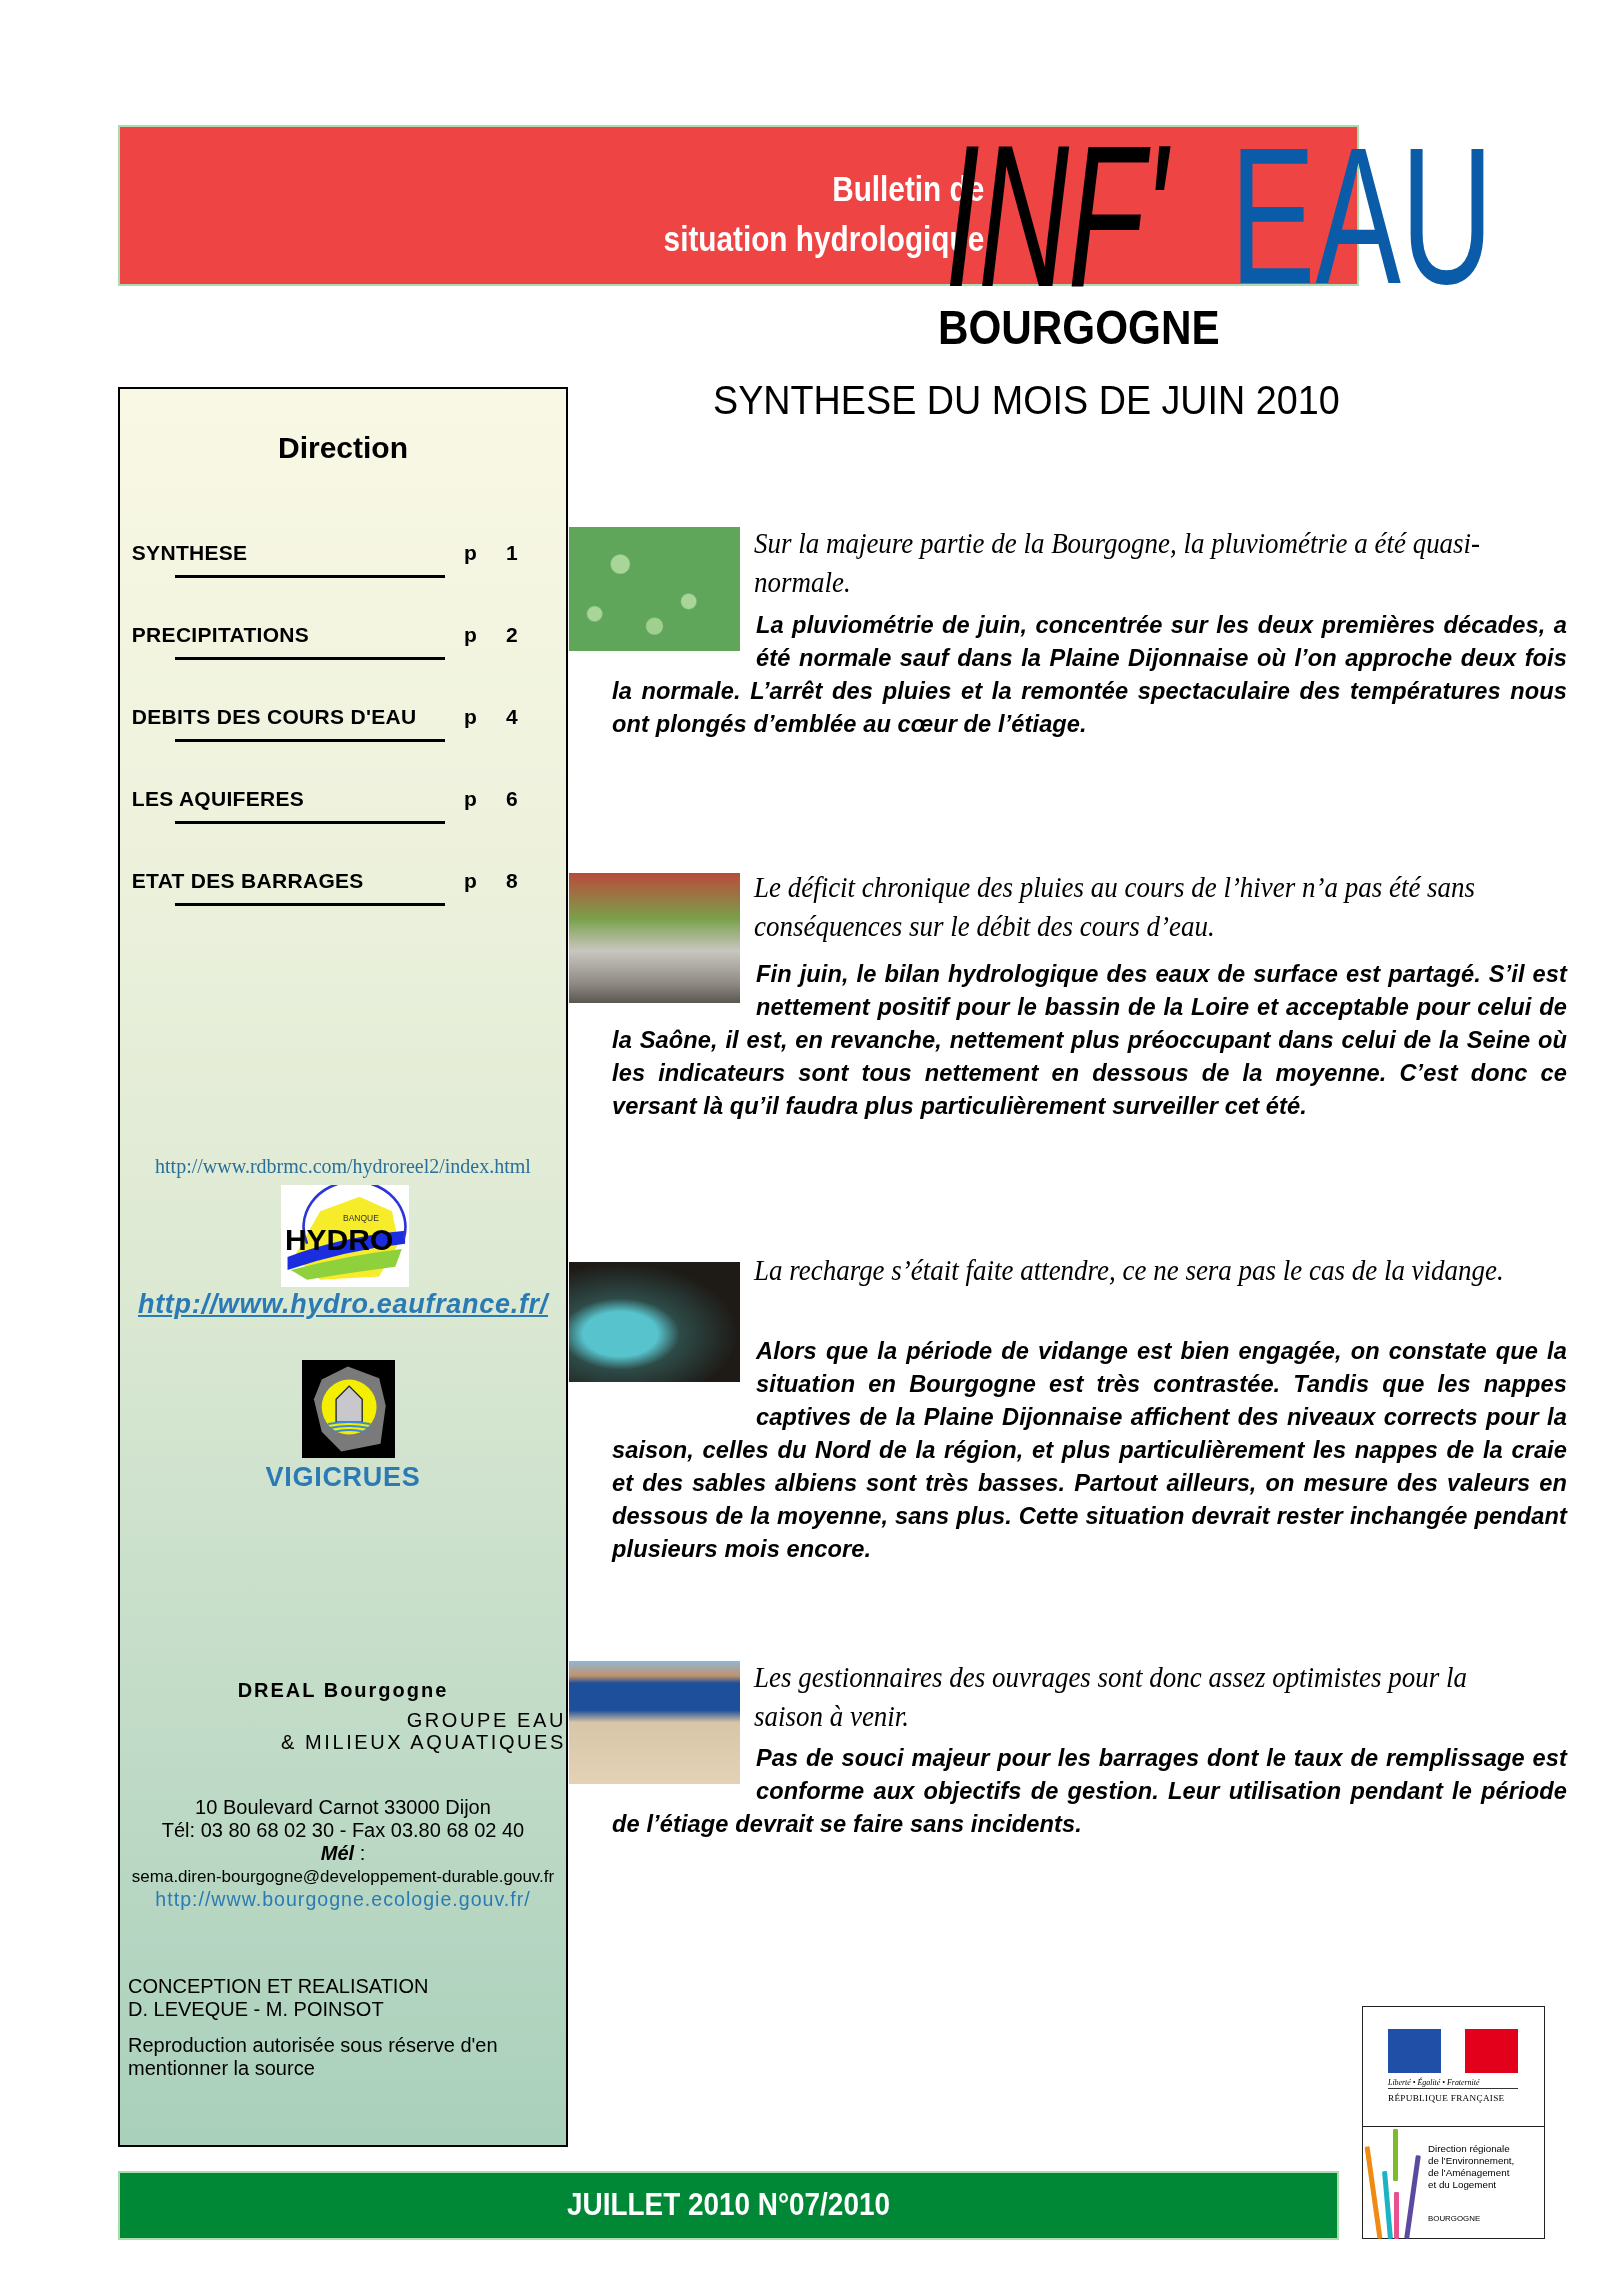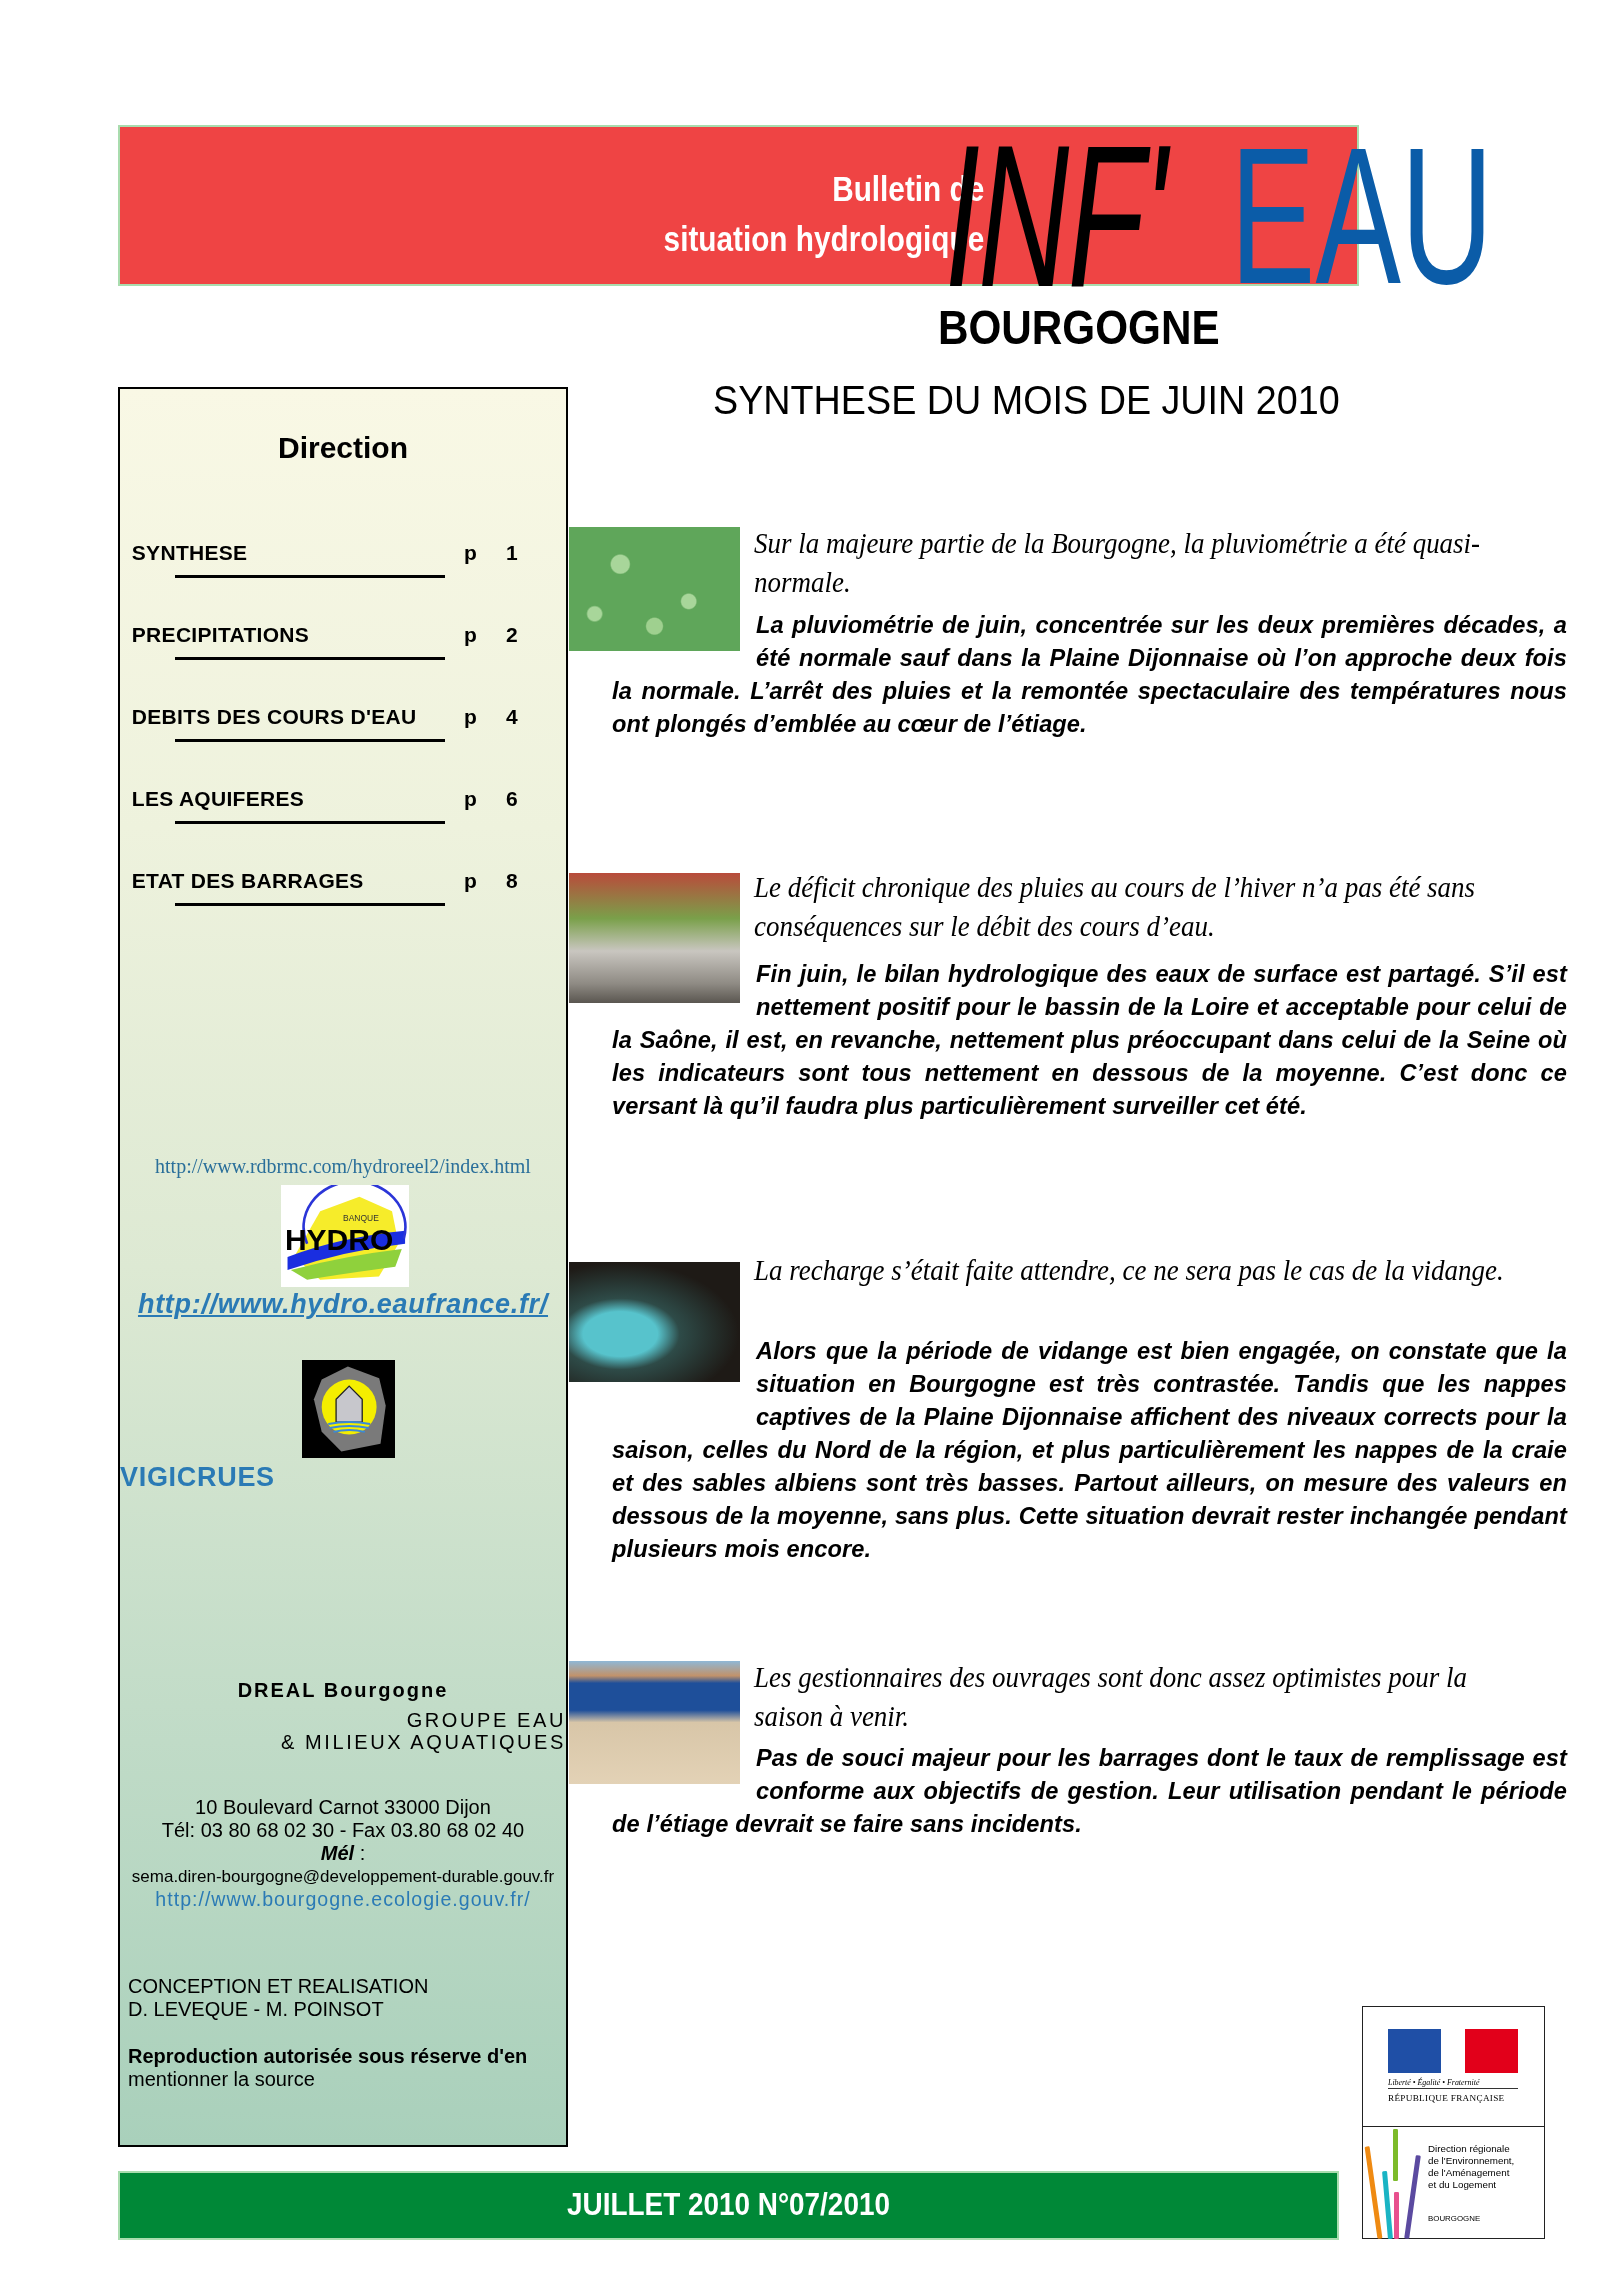--- a/index.html
+++ b/index.html
@@ -48,30 +48,30 @@
   .toc-label { position: absolute; left: 11.8px; top: 0; font-size: 21px; font-weight: bold; letter-spacing: 0.3px; white-space: nowrap; }
   .toc-p { position: absolute; left: 344px; top: 0; font-size: 21px; font-weight: bold; }
   .toc-num { position: absolute; left: 386px; top: 0; font-size: 21px; font-weight: bold; }
   .toc-rule { position: absolute; left: 55px; top: 34px; width: 270px; height: 2.6px; background: #000; }
 
   .welcome { position: absolute; top: 641px; width: 100%; text-align: center; color: #2a7ab5; font-weight: bold; font-size: 23px; line-height: 30px; letter-spacing: 1.3px; }
   .welcome-url { position: absolute; top: 766px; width: 100%; text-align: center; color: #2a6f9a; font-family: "Liberation Serif", serif; font-size: 20px; }
   .hydro-logo { position: absolute; left: 161px; top: 796px; width: 128px; height: 102px; background: #fff; overflow: hidden; }
   .hydro-url { position: absolute; top: 900px; width: 100%; text-align: center; color: #2a7ab5; font-weight: bold; font-style: italic; font-size: 27px; text-decoration: underline; letter-spacing: 0.7px; }
   .vigi-logo { position: absolute; left: 182px; top: 971px; width: 93px; height: 98px; background: #000; overflow: hidden; }
-  .vigi-label { position: absolute; top: 1073px; width: 100%; text-align: left; color: #2a7ab5; font-weight: bold; font-size: 27px; letter-spacing: 0.7px; }
+  .vigi-label { position: absolute; top: 1073px; width: 100%; text-align: center; color: #2a7ab5; font-weight: bold; font-size: 27px; letter-spacing: 0.7px; }
 
   .org { position: absolute; top: 1290px; width: 100%; text-align: center; font-weight: bold; font-size: 20px; letter-spacing: 2px; }
   .group { position: absolute; top: 1320px; width: 100%; text-align: right; font-size: 20px; line-height: 22px; letter-spacing: 2.6px; }
   .contact { position: absolute; top: 1407px; width: 100%; text-align: center; font-size: 20px; line-height: 23px; }
   .contact .mel { font-weight: bold; font-style: italic; }
   .contact .email { font-size: 17px; }
   .contact .site { color: #2a7ab5; letter-spacing: 1px; font-size: 19.6px; }
   .credits { position: absolute; top: 1586px; width: 100%; text-align: left; font-size: 20px; line-height: 23px; padding-left: 8px; }
-  .credits .repro { margin-top: 24px; font-weight: bold; }
+  .credits .repro { margin-top: 13px; }
 
   
   .section { position: absolute; left: 569px; width: 1001px; }
   .section-img { position: absolute; left: 0; width: 171px; overflow: hidden; }
   .lead {
     position: absolute; left: 185px; right: 19.6px;
     font-family: "Liberation Serif", serif; font-style: italic; font-size: 29px; line-height: 39px;
     transform: scaleX(0.93); transform-origin: left top; width: 844px;
   }
   .body {

